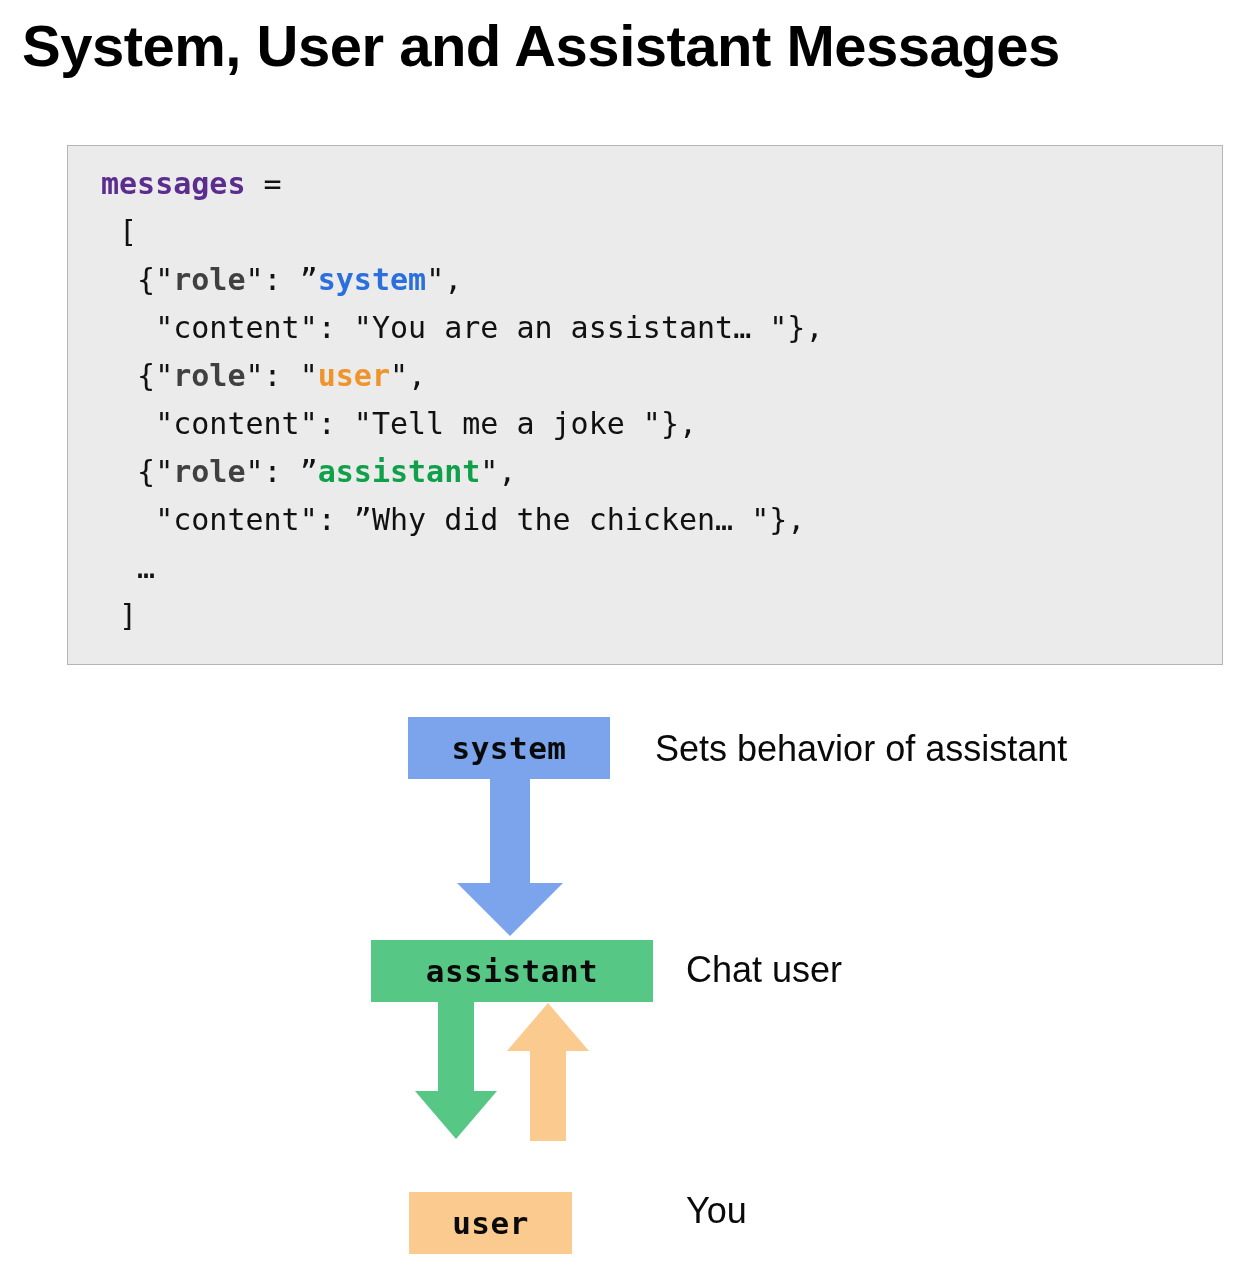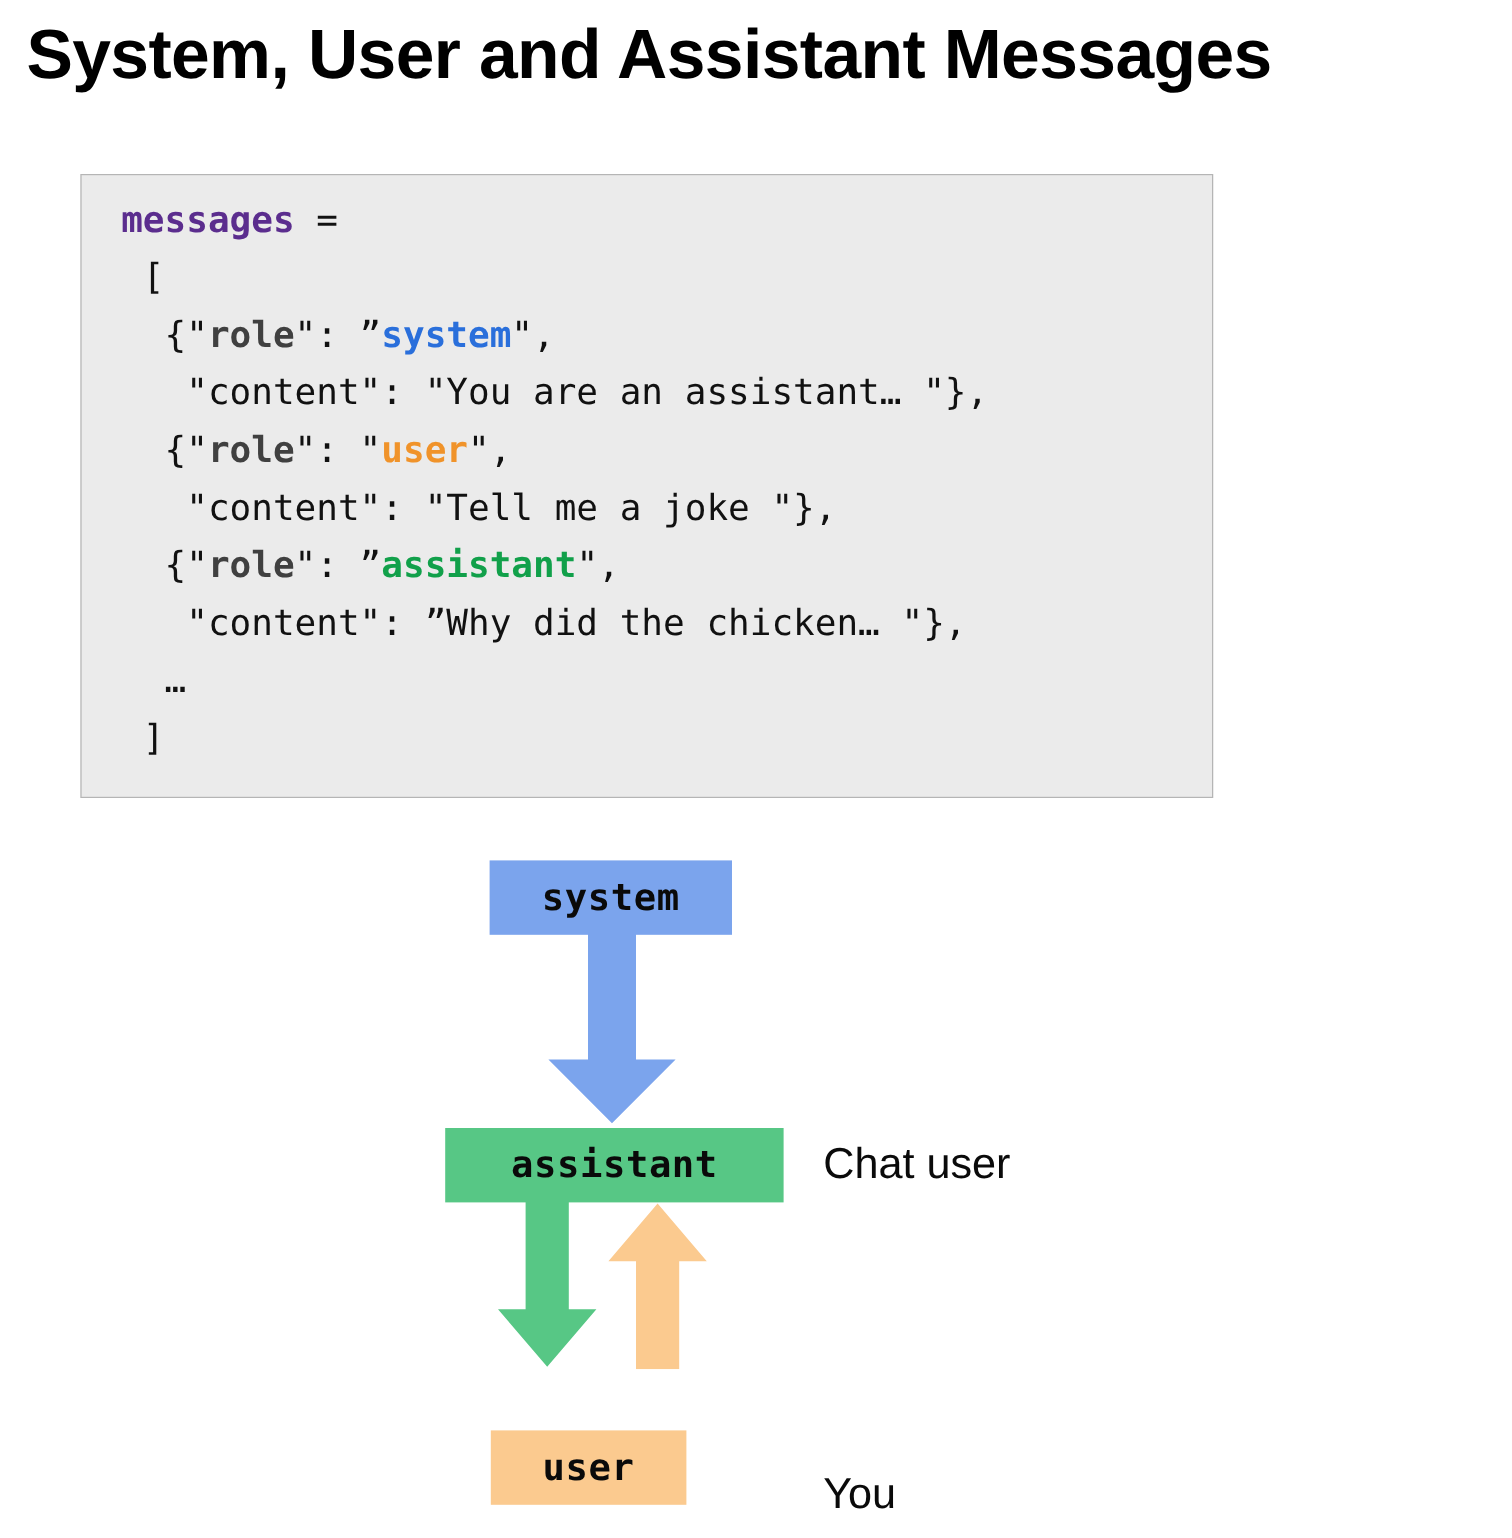--- a/index.html
+++ b/index.html
@@ -29,21 +29,21 @@
     white-space: nowrap;
     line-height: 1.1;
     text-align: center;
   }
 
   
   #code-block {
     position: absolute;
     left: 67px;
     top: 145px;
-    width: 944px;
+    width: 1156px;
     height: 520px;
     background: #ebebeb;
     border: 1px solid #b5b5b5;
     box-sizing: border-box;
     overflow: hidden;
   }
   #code-lines {
     position: absolute;
     left: 33px;
     top: 14px;
@@ -87,41 +87,42 @@
   .caption {
     position: absolute;
     font-family: "Liberation Sans", sans-serif;
     font-size: 36px;
     font-weight: 400;
     color: #0a0a0a;
     white-space: nowrap;
   }
   #caption-system    { left: 655px; top: 38px; }
   #caption-assistant { left: 686px; top: 259px; }
-  #caption-user      { left: 686px; top: 534px; }
+  #caption-user      { left: 686px; top: 500px; }
 
   .arrow-svg { position: absolute; display: block; }
   #arrow-system-assistant { left: 455px; top: 88px; }
   #arrow-assistant-user   { left: 413px; top: 311px; }
   #arrow-user-assistant   { left: 505px; top: 311px; }
 </style>
 </head>
 <body>
 
 <div id="page-title">System, User and Assistant Messages</div>
 
 <div id="code-block">
   <div id="code-lines"><div class="code-line"><span class="tok-var">messages</span><span class="tok-plain"> =</span></div><div class="code-line"><span class="tok-plain"> [</span></div><div class="code-line"><span class="tok-plain">  {"</span><span class="tok-key">role</span><span class="tok-plain">": ”</span><span class="tok-sys">system</span><span class="tok-plain">",</span></div><div class="code-line"><span class="tok-plain">   "content": "You are an assistant… "},</span></div><div class="code-line"><span class="tok-plain">  {"</span><span class="tok-key">role</span><span class="tok-plain">": "</span><span class="tok-user">user</span><span class="tok-plain">",</span></div><div class="code-line"><span class="tok-plain">   "content": "Tell me a joke "},</span></div><div class="code-line"><span class="tok-plain">  {"</span><span class="tok-key">role</span><span class="tok-plain">": ”</span><span class="tok-asst">assistant</span><span class="tok-plain">",</span></div><div class="code-line"><span class="tok-plain">   "content": ”Why did the chicken… "},</span></div><div class="code-line"><span class="tok-plain">  …</span></div><div class="code-line"><span class="tok-plain"> ]</span></div></div>
 </div>
 
 <div id="diagram">
 
   <div id="box-system" class="role-box">
     <span>system</span>
   </div>
+  <div id="caption-system" class="caption">Sets behavior of assistant</div>
 
   <svg id="arrow-system-assistant" class="arrow-svg" width="110" height="160" viewBox="0 0 110 160">
     <polygon points="35,0 75,0 75,105 108,105 55,158 2,105 35,105" fill="#7ba4ed"></polygon>
   </svg>
 
   <div id="box-assistant" class="role-box">
     <span>assistant</span>
   </div>
   <div id="caption-assistant" class="caption">Chat user</div>
 

